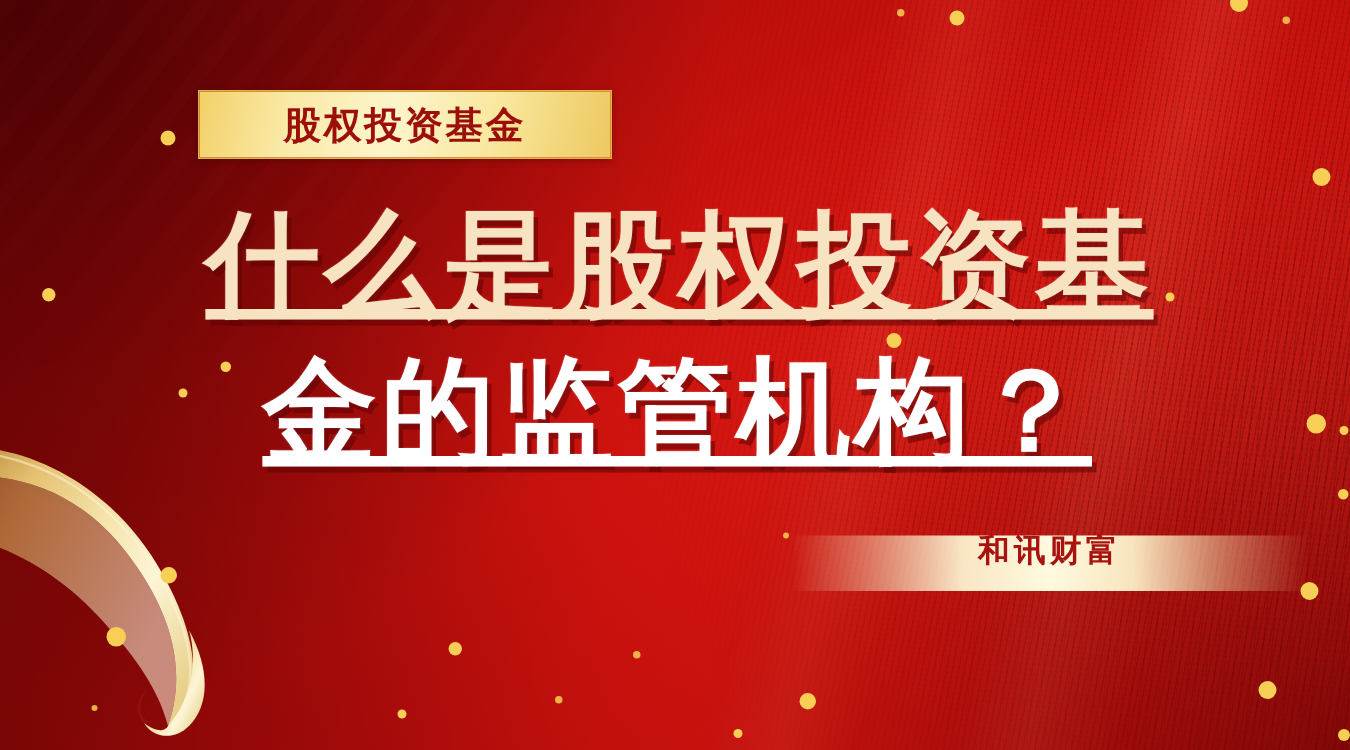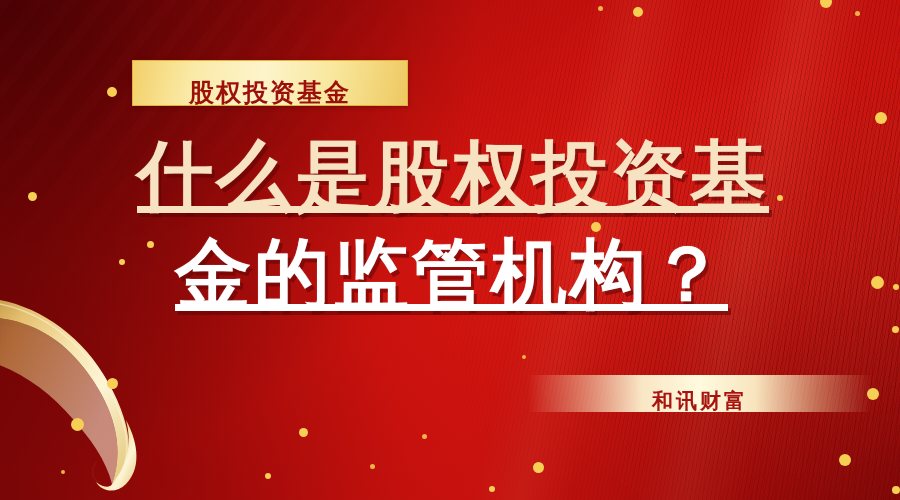--- a/index.html
+++ b/index.html
@@ -66,21 +66,21 @@
 
   
   .dot{ position:absolute; border-radius:50%; background:#f6cf54; }
 
   
   .tag{
     position:absolute; left:132px; top:60px; width:276px; height:46px;
     background:linear-gradient(102deg,#f3d069 0%,#faeaa7 22%,#fdf4cb 47%,#f8e79c 72%,#eec860 100%);
     border:1px solid #e0b23f;
     box-shadow:0 1px 4px rgba(60,0,0,.35);
-    display:flex; align-items:flex-end; justify-content:center;
+    display:flex; align-items:center; justify-content:center;
   }
   .tag-text{
     font-size:25px; font-weight:700; color:#9c0f0a;
     letter-spacing:2px; line-height:1;
     font-family:"DejaVu Sans","Liberation Sans",sans-serif;
   }
 
   
   .headline{ position:absolute; left:0; top:138px; width:900px; }
   .hl-line{
@@ -96,30 +96,30 @@
     padding-left:6px;
   }
   .hl-2{
     font-size:76px; color:#ffffff; margin-top:22px;
     text-shadow:3px 4px 0 rgba(95,3,4,.55), 0 0 1px rgba(255,255,255,.6);
     padding-left:3px;
   }
 
   
   .source-bar{
-    position:absolute; left:528px; top:375px; width:344px; height:37px;
+    position:absolute; left:528px; top:357px; width:344px; height:37px;
     background:linear-gradient(90deg,
       rgba(255,250,220,0) 0%,
       rgba(255,247,205,0.45) 16%,
       rgba(255,248,212,0.92) 33%,
       rgba(255,250,222,1) 50%,
       rgba(255,246,205,0.92) 66%,
       rgba(253,240,185,0.42) 84%,
       rgba(250,235,170,0) 100%);
-    display:flex; align-items:flex-end; justify-content:center;
+    display:flex; align-items:flex-start; justify-content:center;
   }
   .source-text{
     font-size:21px; font-weight:700; color:#a81310;
     letter-spacing:3px; line-height:1;
     font-family:"DejaVu Sans","Liberation Sans",sans-serif;
   }
 </style>
 </head>
 <body>
 

